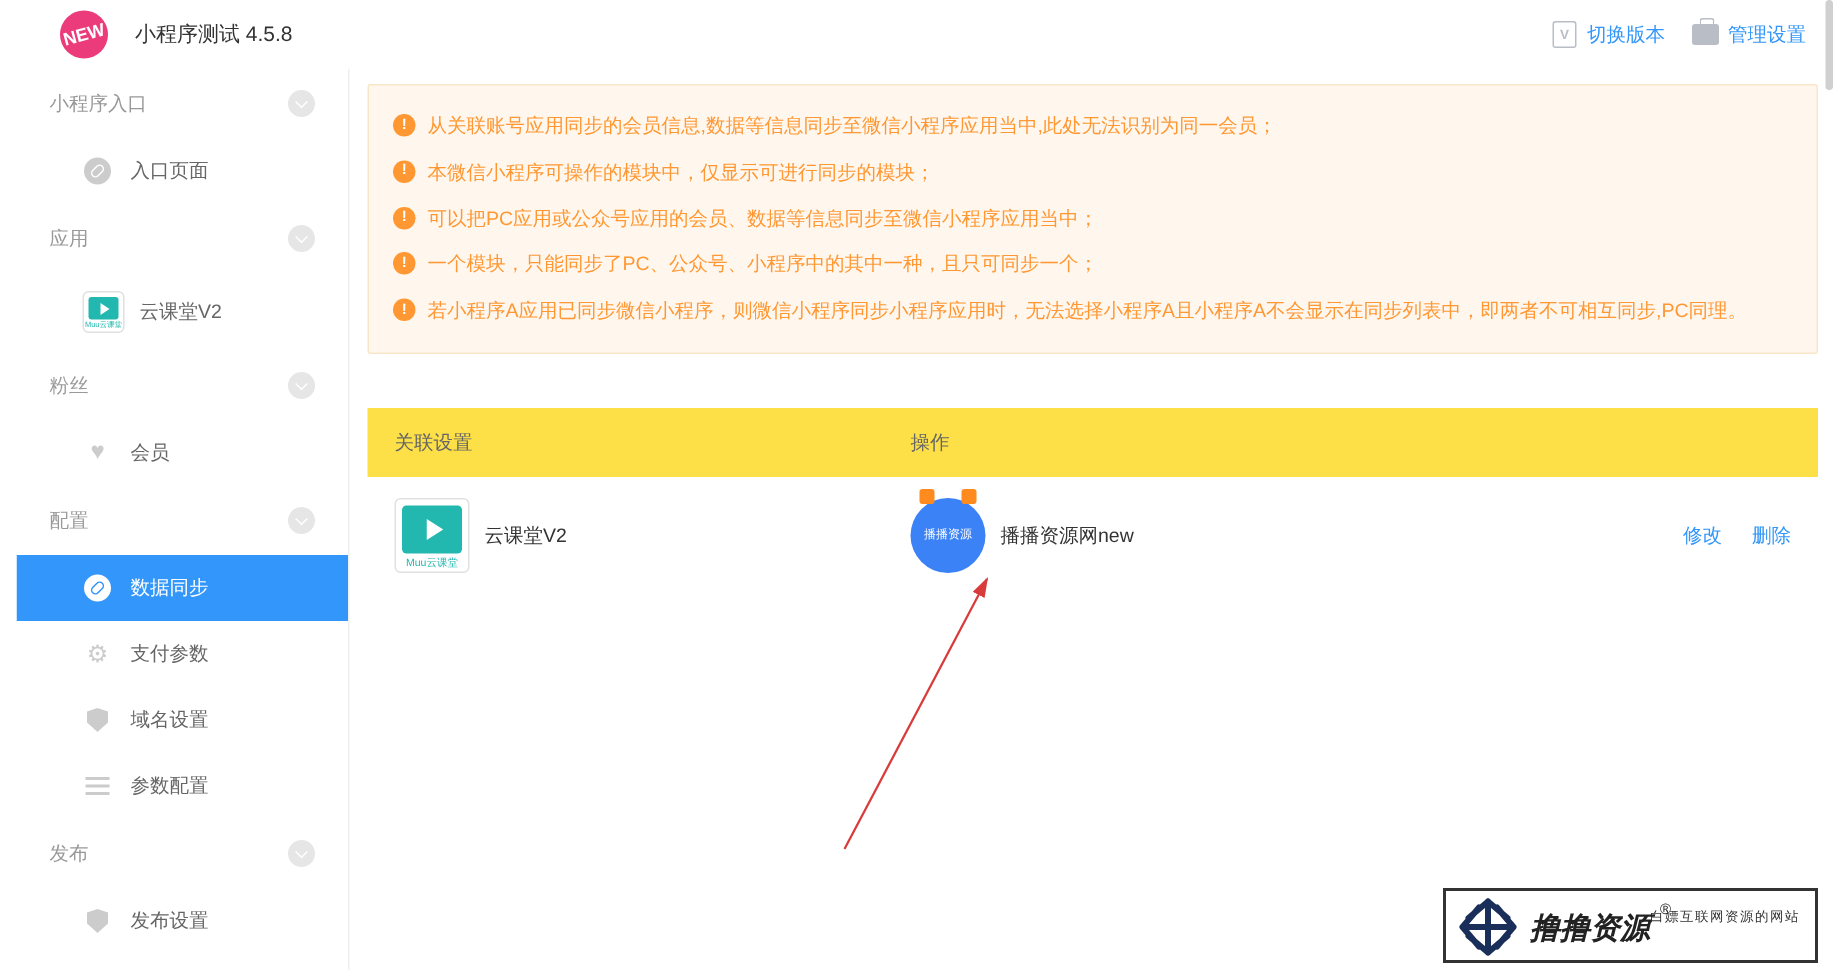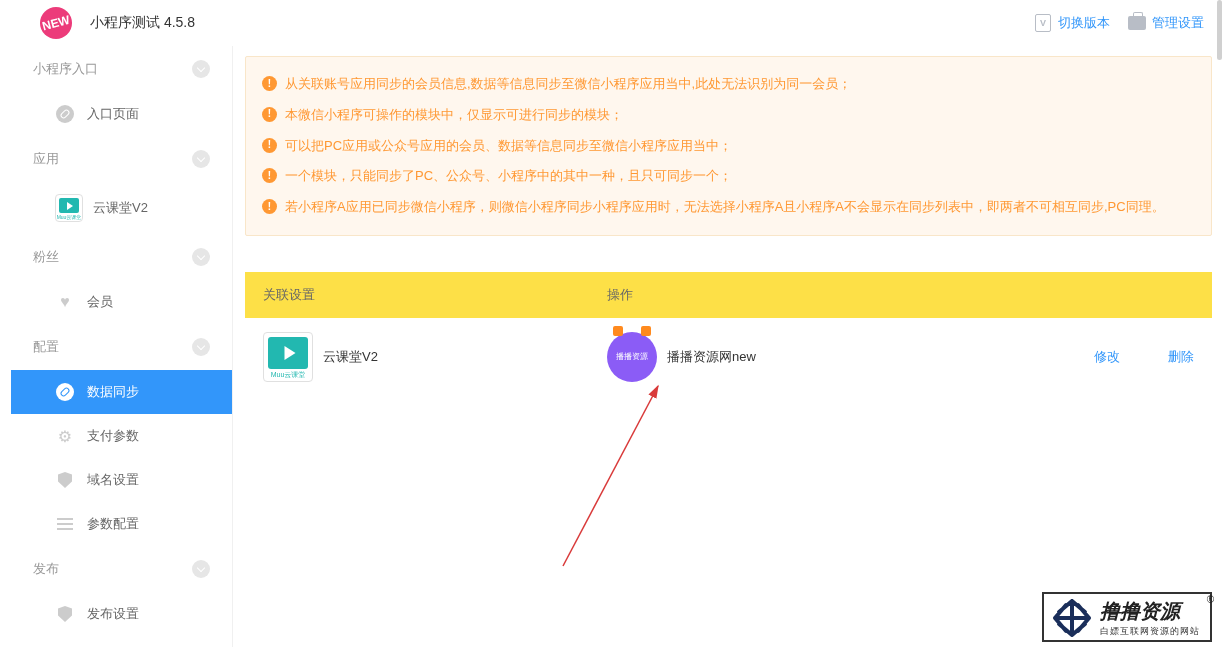--- a/index.html
+++ b/index.html
@@ -58,41 +58,41 @@
     
     
     .table-wrap { margin-top: 36px; }
     .table-header { display: flex; background: #fde047; padding: 14px 18px; color: #666; font-size: 13px; }
     .col-settings { width: 344px; }
     .col-account { flex: 1; }
     .col-ops { width: 80px; text-align: left; }
     .table-row { display: flex; align-items: center; padding: 14px 18px; }
     .cell-settings { width: 344px; display: flex; align-items: center; }
     .cell-account { flex: 1; display: flex; align-items: center; }
-    .cell-ops { width: 100px; display: flex; justify-content: space-between; gap: 31px; }
+    .cell-ops { width: 100px; display: flex; justify-content: flex-end; gap: 20px; }
     .cell-ops a { color: #3296fa; cursor: pointer; }
     .row-icon { width: 50px; height: 50px; border-radius: 4px; margin-right: 10px; position: relative; }
     .row-icon.yun { background: #fff; border: 1px solid #e0e0e0; }
     .row-icon.yun .yp { position: absolute; top: 4px; left: 4px; right: 4px; bottom: 12px; background: #22b8b0; border-radius: 3px; }
     .row-icon.yun .yp::after { content: ""; position: absolute; top: 50%; left: 55%; transform: translate(-50%, -50%); border-left: 11px solid #fff; border-top: 7px solid transparent; border-bottom: 7px solid transparent; }
     .row-icon.yun .yl { position: absolute; bottom: 1px; left: 0; right: 0; text-align: center; font-size: 7px; color: #22b8b0; }
-    .row-icon.org { background: #8b5cf6; border-radius: 50%; }
+    .row-icon.org { background: #3b82f6; border-radius: 50%; }
     .row-icon.org::before, .row-icon.org::after { content: ""; position: absolute; top: -6px; width: 10px; height: 10px; background: #ff8a1e; border-radius: 2px; }
     .row-icon.org::before { left: 6px; }
     .row-icon.org::after { right: 6px; }
     .row-icon.org .org-txt { position: absolute; top: 50%; left: 50%; transform: translate(-50%, -50%); color: #fff; font-size: 8px; text-align: center; line-height: 1.1; white-space: nowrap; }
     
     
     .arrow-svg { position: absolute; top: 330px; left: 320px; pointer-events: none; }
     
     
     .watermark { position: absolute; bottom: 5px; right: 12px; border: 2px solid #333; background: #fff; padding: 4px 10px 2px 8px; display: flex; align-items: center; gap: 8px; }
     .wm-logo { width: 40px; height: 40px; position: relative; }
     .wm-logo svg { width: 100%; height: 100%; }
-    .wm-text { display: flex; flex-direction: column; }
+    .wm-text { display: flex; flex-direction: row; }
     .wm-top { font-size: 20px; font-weight: bold; color: #222; font-style: italic; position: relative; }
     .wm-r { position: absolute; top: -4px; right: -14px; font-size: 10px; font-weight: normal; font-style: normal; }
     .wm-bottom { font-size: 9px; color: #333; letter-spacing: 1px; }
     .thin-scroll { position: absolute; top: 0; right: 2px; width: 5px; height: 60px; background: #d0d0d0; border-radius: 3px; }
   </style>
 </head>
 <body>
 
 <div class="header">
   <div class="header-logo">

